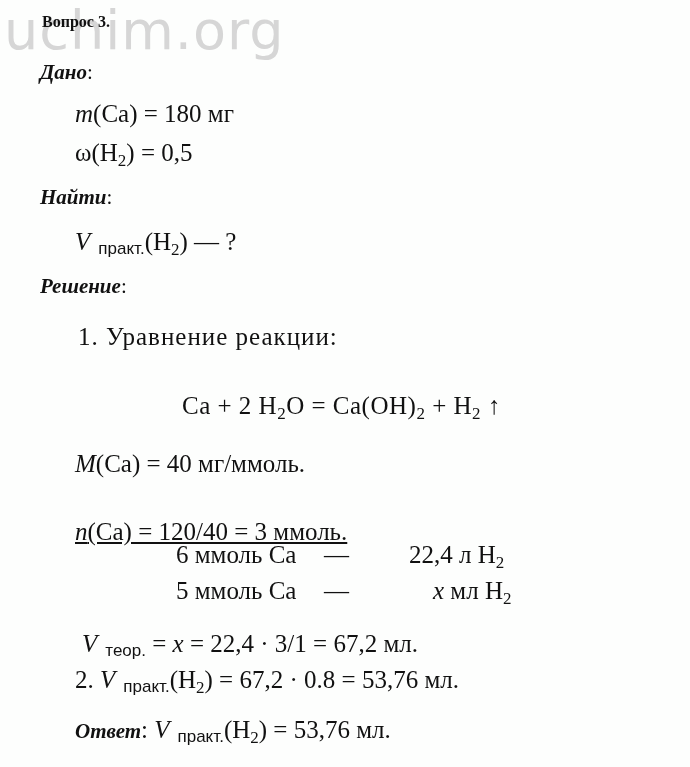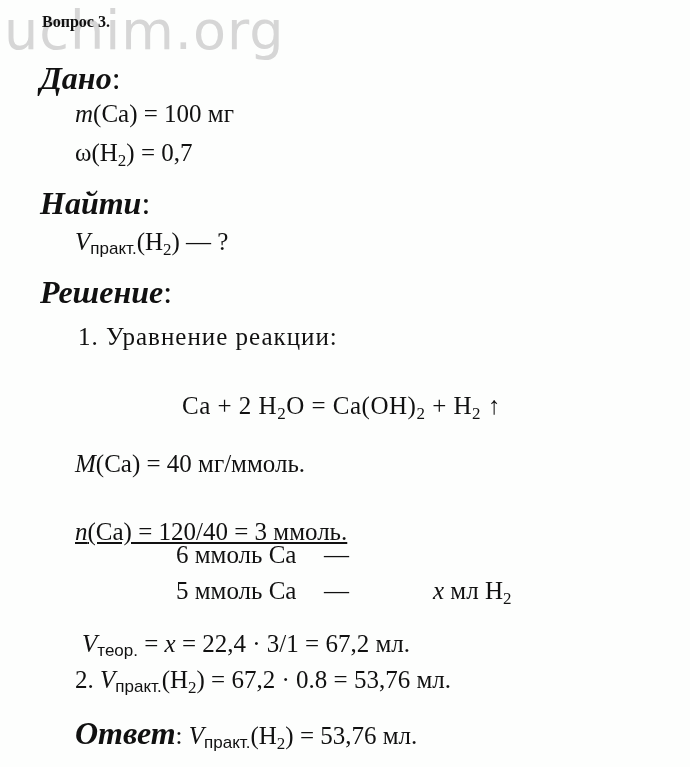--- a/index.html
+++ b/index.html
@@ -14,58 +14,59 @@
     .watermark {
       position: absolute; left: 4px; top: 4px;
       font-family: "DejaVu Sans", "Liberation Sans", sans-serif;
       font-size: 54px; letter-spacing: 1px;
       color: #d6d6d6;
       z-index: 0;
       line-height: 1;
     }
     .line { position: absolute; white-space: nowrap; z-index: 1; font-size: 25px; line-height: 1; }
     .title { font-weight: bold; font-size: 16px; }
-    .head { font-weight: bold; font-style: italic; font-size: 32px; }
+    .head { font-weight: bold; font-style: italic; font-size: 21px; }
     .head .colon { font-weight: normal; font-style: normal; }
     i { font-style: italic; }
     sub { font-size: 17px; vertical-align: -5px; line-height: 0; }
-    .subw { font-family: "Liberation Sans", "DejaVu Sans", sans-serif; font-size: 17px; vertical-align: -4px; line-height: 0; }
+    .subw { font-family: "Liberation Sans", "DejaVu Sans", sans-serif; font-size: 17px; vertical-align: -4px; line-height: 0; margin-left: 8px; }
     .eq { letter-spacing: 0.5px; }
     .prop-row { position: absolute; white-space: nowrap; font-size: 25px; line-height: 1; z-index: 1; }
   </style>
 </head>
 <body>
 
 <div class="watermark">uchim.org</div>
 
 <div class="line title" style="left:42px; top:14px;">Вопрос 3.</div>
 
 <div class="line head" style="left:40px; top:62px;"><span>Дано</span><span class="colon">:</span></div>
 
-<div class="line" style="left:75px; top:101px;"><i>m</i><span>(Ca)</span><span> = 100 мг</span></div>
+<div class="line" style="left:75px; top:101px;"><i>m</i><span>(Ca)</span><span> = 180 мг</span></div>
 
-<div class="line" style="left:75px; top:140px;"><span>ω</span><span>(H</span><sub>2</sub><span>) = 0,7</span></div>
+<div class="line" style="left:75px; top:140px;"><span>ω</span><span>(H</span><sub>2</sub><span>) = 0,5</span></div>
 
 <div class="line head" style="left:40px; top:187px;"><span>Найти</span><span class="colon">:</span></div>
 
 <div class="line" style="left:75px; top:229px;"><i>V</i><span class="subw">практ.</span><span>(H</span><sub>2</sub><span>) — ?</span></div>
 
 <div class="line head" style="left:40px; top:276px;"><span>Решение</span><span class="colon">:</span></div>
 
 <div class="line" style="left:78px; top:324px; letter-spacing:1px;text-align:center;">1. Уравнение реакции:</div>
 
 <div class="line eq" style="left:164px; top:393px;margin-left:18px;"><span>Ca + 2 H</span><sub>2</sub><span>O = Ca(OH)</span><sub>2</sub><span> + H</span><sub>2</sub><span> ↑</span></div>
 
 <div class="line" style="left:75px; top:451px;"><i>M</i><span>(Ca) = 40 мг/ммоль.</span></div>
 
 <div class="line" style="left:75px; top:519px;text-decoration:underline;"><i>n</i><span>(Ca) = 120/40 = 3 ммоль.</span></div>
 
 <div class="prop-row" style="left:176px; top:542px;">
   <span>6 ммоль Ca</span>
   <span style="position:absolute; left:148px;">—</span>
+  <span style="position:absolute; left:233px;"><span>22,4</span><span> л H</span><sub>2</sub></span>
 </div>
 
 <div class="prop-row" style="left:176px; top:578px;">
   <span>5 ммоль Ca</span>
   <span style="position:absolute; left:148px;">—</span>
   <span style="position:absolute; left:257px;"><i>x</i><span> мл H</span><sub>2</sub></span>
 </div>
 
 <div class="line" style="left:82px; top:631px;"><i>V</i><span class="subw">теор.</span><span> = </span><i>x</i><span> = 22,4 · 3/1 = 67,2 мл.</span></div>
 

